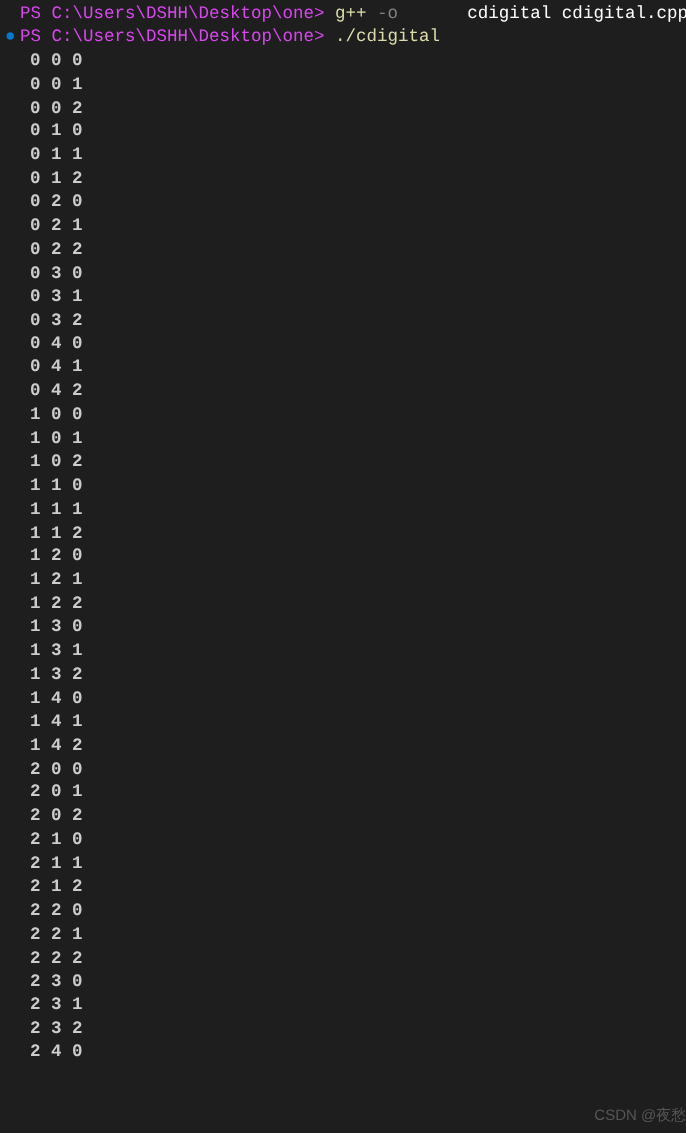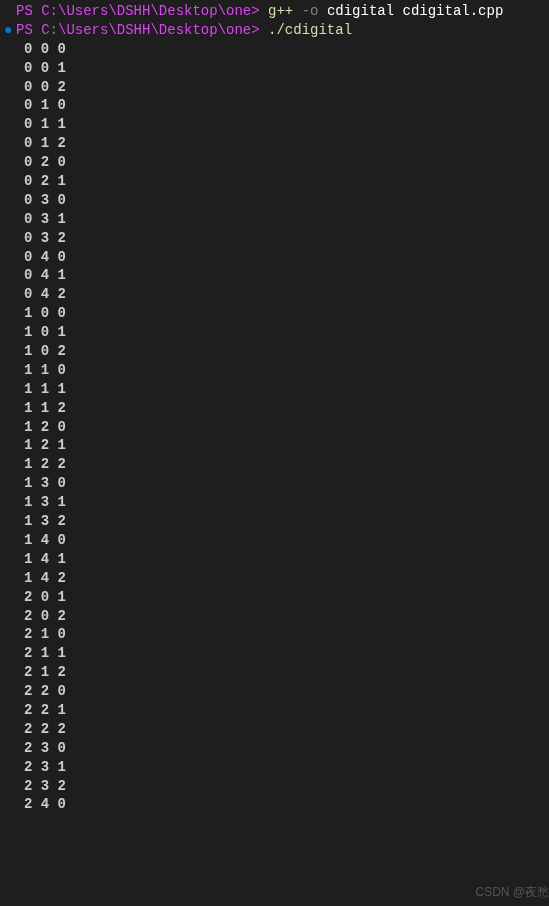--- a/index.html
+++ b/index.html
@@ -26,20 +26,21 @@
       color: #d946ef;
     }
     .cmd-yellow {
       color: #dcdcaa;
     }
     .cmd-gray {
       color: #808080;
     }
     .cmd-white {
       color: #ffffff;
+      padding-left: 47px;
     }
     .modified-dot {
       color: #007acc;
       display: inline-block;
       width: 12px;
     }
     .no-dot {
       display: inline-block;
       width: 12px;
     }
@@ -73,20 +74,21 @@
 
 <div id="output-container">
     <div class="output-line">0 0 0</div>
     <div class="output-line">0 0 1</div>
     <div class="output-line">0 0 2</div>
     <div class="output-line">0 1 0</div>
     <div class="output-line">0 1 1</div>
     <div class="output-line">0 1 2</div>
     <div class="output-line">0 2 0</div>
     <div class="output-line">0 2 1</div>
+    <div class="output-line">0 2 2</div>
     <div class="output-line">0 3 0</div>
     <div class="output-line">0 3 1</div>
     <div class="output-line">0 3 2</div>
     <div class="output-line">0 4 0</div>
     <div class="output-line">0 4 1</div>
     <div class="output-line">0 4 2</div>
     <div class="output-line">1 0 0</div>
     <div class="output-line">1 0 1</div>
     <div class="output-line">1 0 2</div>
     <div class="output-line">1 1 0</div>
@@ -94,20 +96,21 @@
     <div class="output-line">1 1 2</div>
     <div class="output-line">1 2 0</div>
     <div class="output-line">1 2 1</div>
     <div class="output-line">1 2 2</div>
     <div class="output-line">1 3 0</div>
     <div class="output-line">1 3 1</div>
     <div class="output-line">1 3 2</div>
     <div class="output-line">1 4 0</div>
     <div class="output-line">1 4 1</div>
     <div class="output-line">1 4 2</div>
+    <div class="output-line">2 0 0</div>
     <div class="output-line">2 0 1</div>
     <div class="output-line">2 0 2</div>
     <div class="output-line">2 1 0</div>
     <div class="output-line">2 1 1</div>
     <div class="output-line">2 1 2</div>
     <div class="output-line">2 2 0</div>
     <div class="output-line">2 2 1</div>
     <div class="output-line">2 2 2</div>
     <div class="output-line">2 3 0</div>
     <div class="output-line">2 3 1</div>

